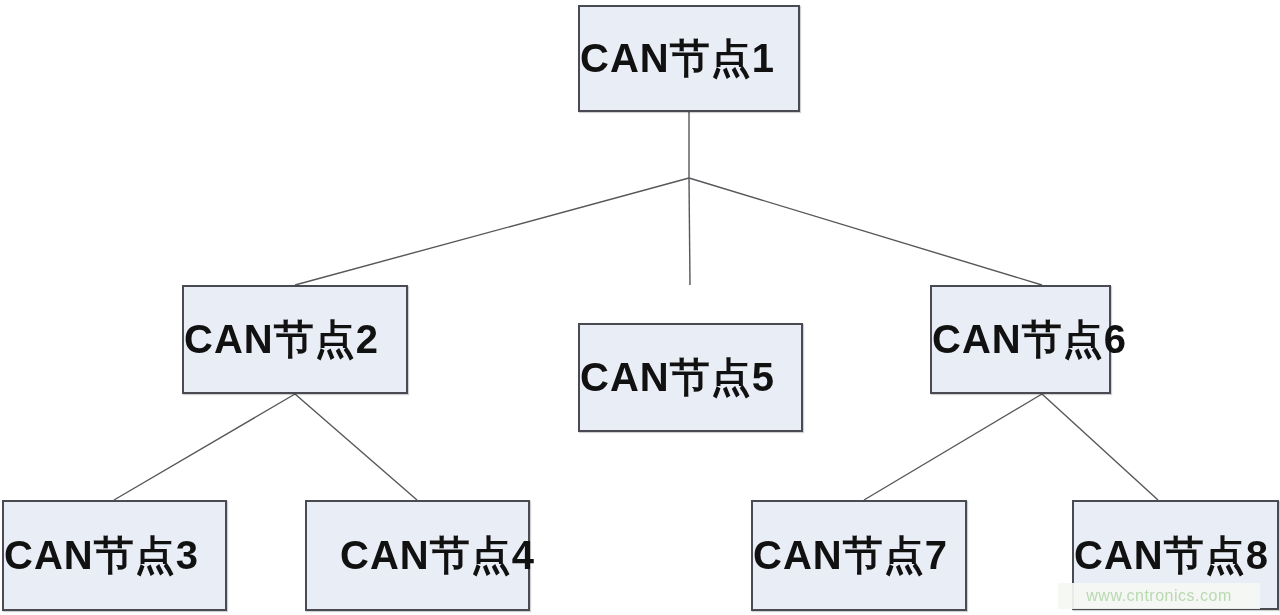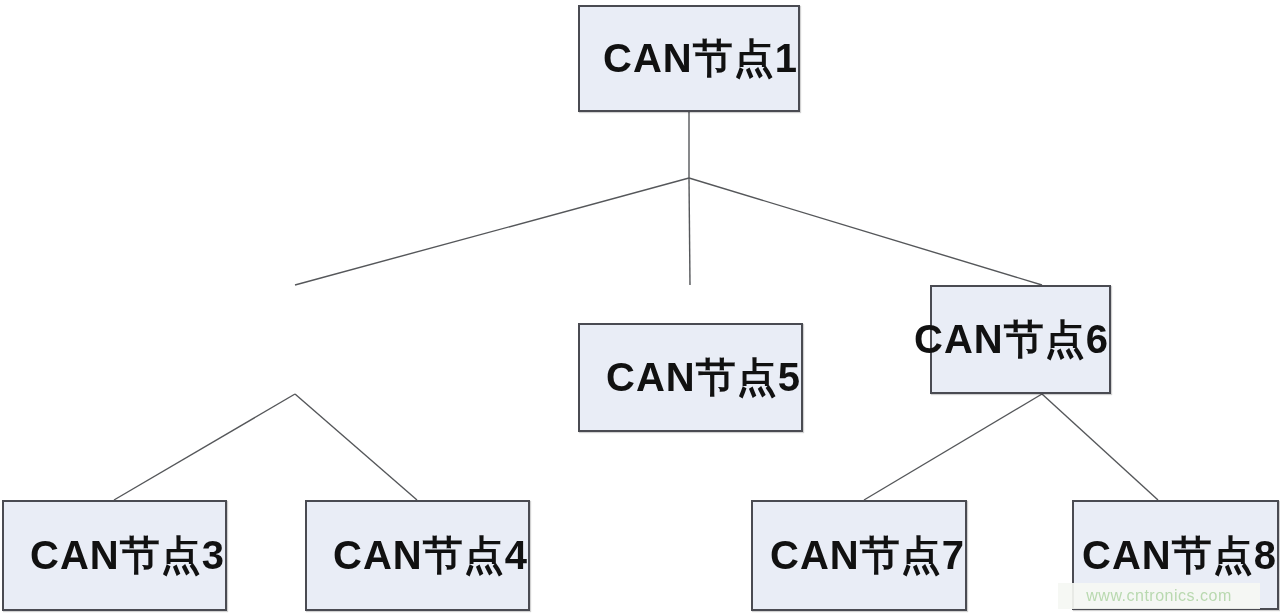--- a/index.html
+++ b/index.html
@@ -26,21 +26,21 @@
     stroke:var(--connector);
     stroke-width:1.4;
   }
   .node{
     position:absolute;
     background:var(--node-fill);
     border:2px solid var(--node-border);
     box-shadow:1px 1px 1px rgba(0,0,0,0.18);
     display:flex;
     align-items:center;
-    justify-content:flex-end;
+    justify-content:flex-start;
     box-sizing:border-box;
   }
   .node .label{
     font-size:40px;
     font-weight:700;
     color:var(--node-text);
     letter-spacing:1px;
     white-space:nowrap;
   }
   .watermark{
@@ -70,20 +70,23 @@
     <line x1="295" y1="394" x2="114" y2="500"></line>
     <line x1="295" y1="394" x2="417" y2="500"></line>
     <line x1="1042" y1="394" x2="864" y2="500"></line>
     <line x1="1042" y1="394" x2="1158" y2="500"></line>
   </svg>
 
   <div class="node" style="left:578px;top:5px;width:222px;height:107px;">
     <span class="label">CAN节点1</span>
   </div>
 
+  <div class="node" style="left:182px;top:285px;width:226px;height:109px;">
+    <span class="label">CAN节点2</span>
+  </div>
 
   <div class="node" style="left:578px;top:285px;width:225px;height:109px;margin-top:38px;">
     <span class="label">CAN节点5</span>
   </div>
 
   <div class="node" style="left:930px;top:285px;width:181px;height:109px;">
     <span class="label">CAN节点6</span>
   </div>
 
   <div class="node" style="left:2px;top:500px;width:225px;height:111px;">

